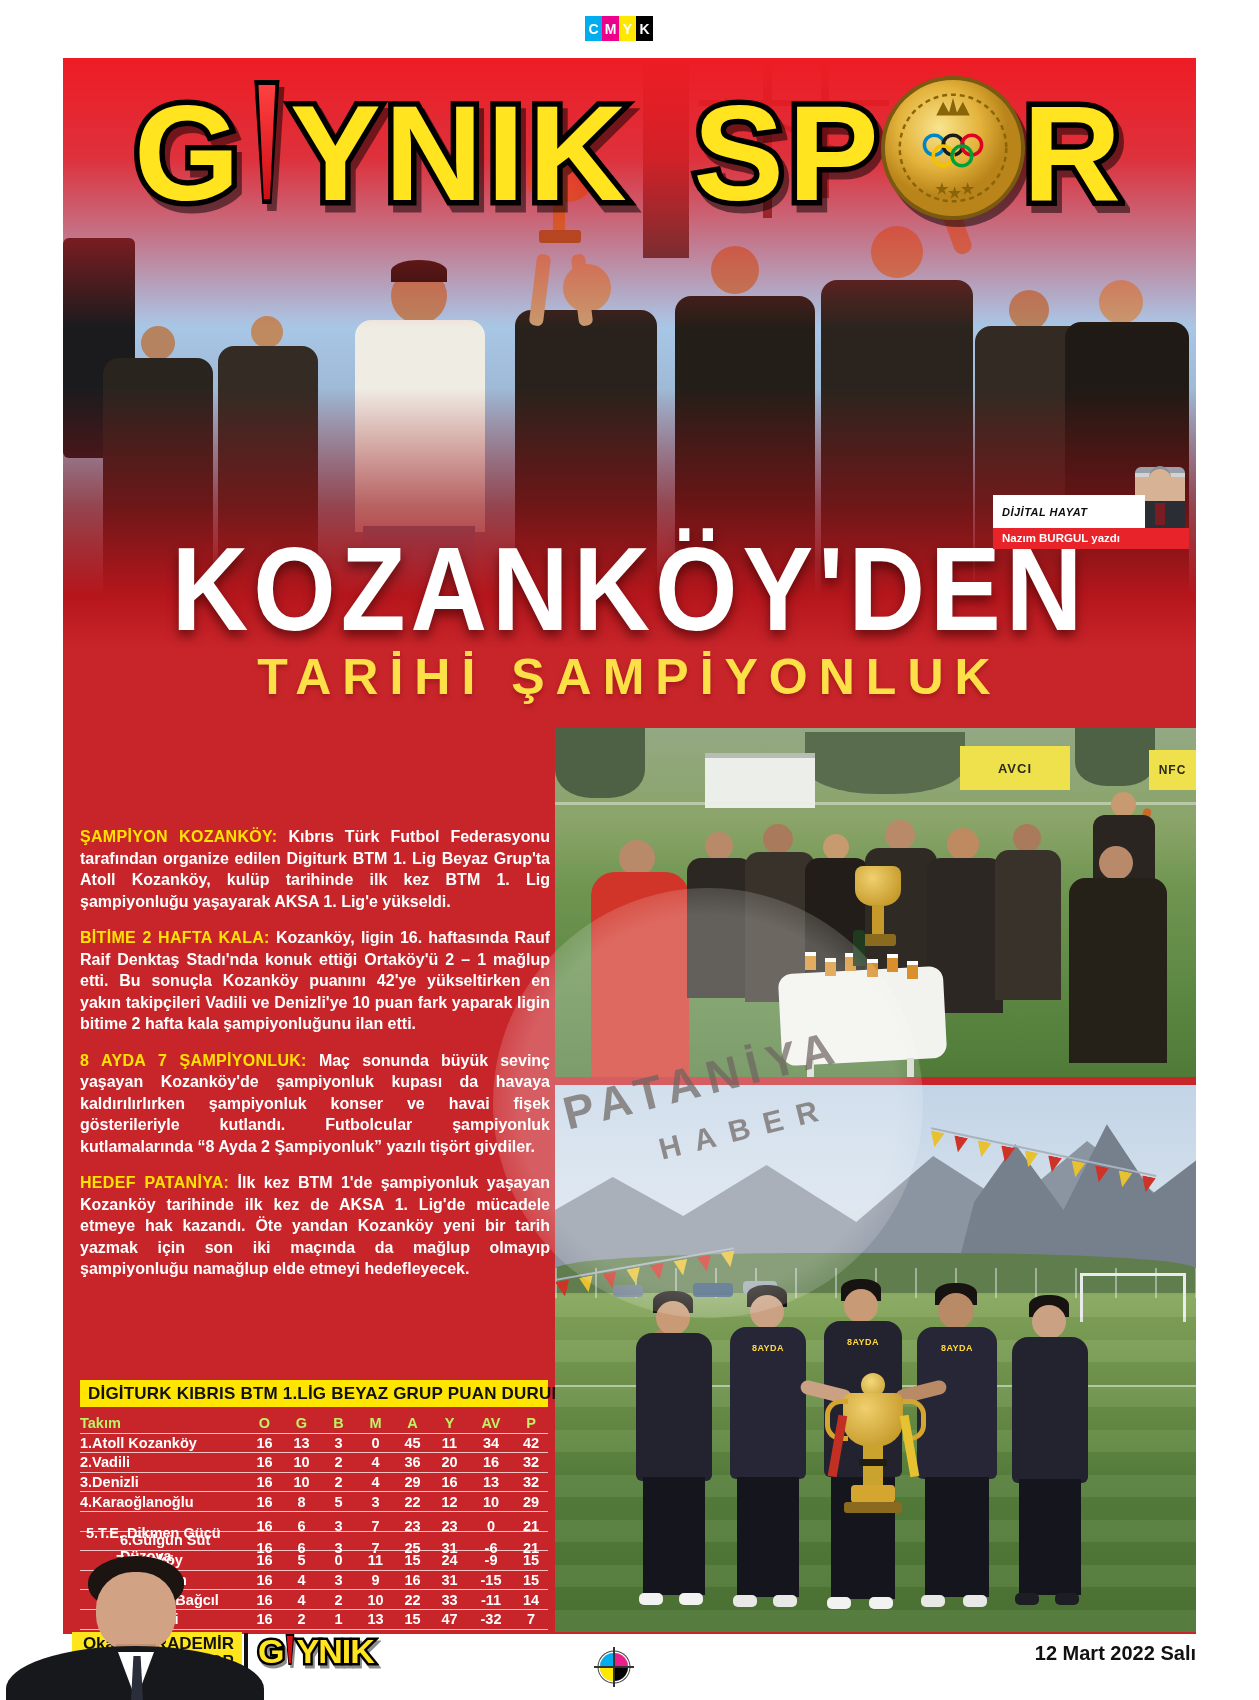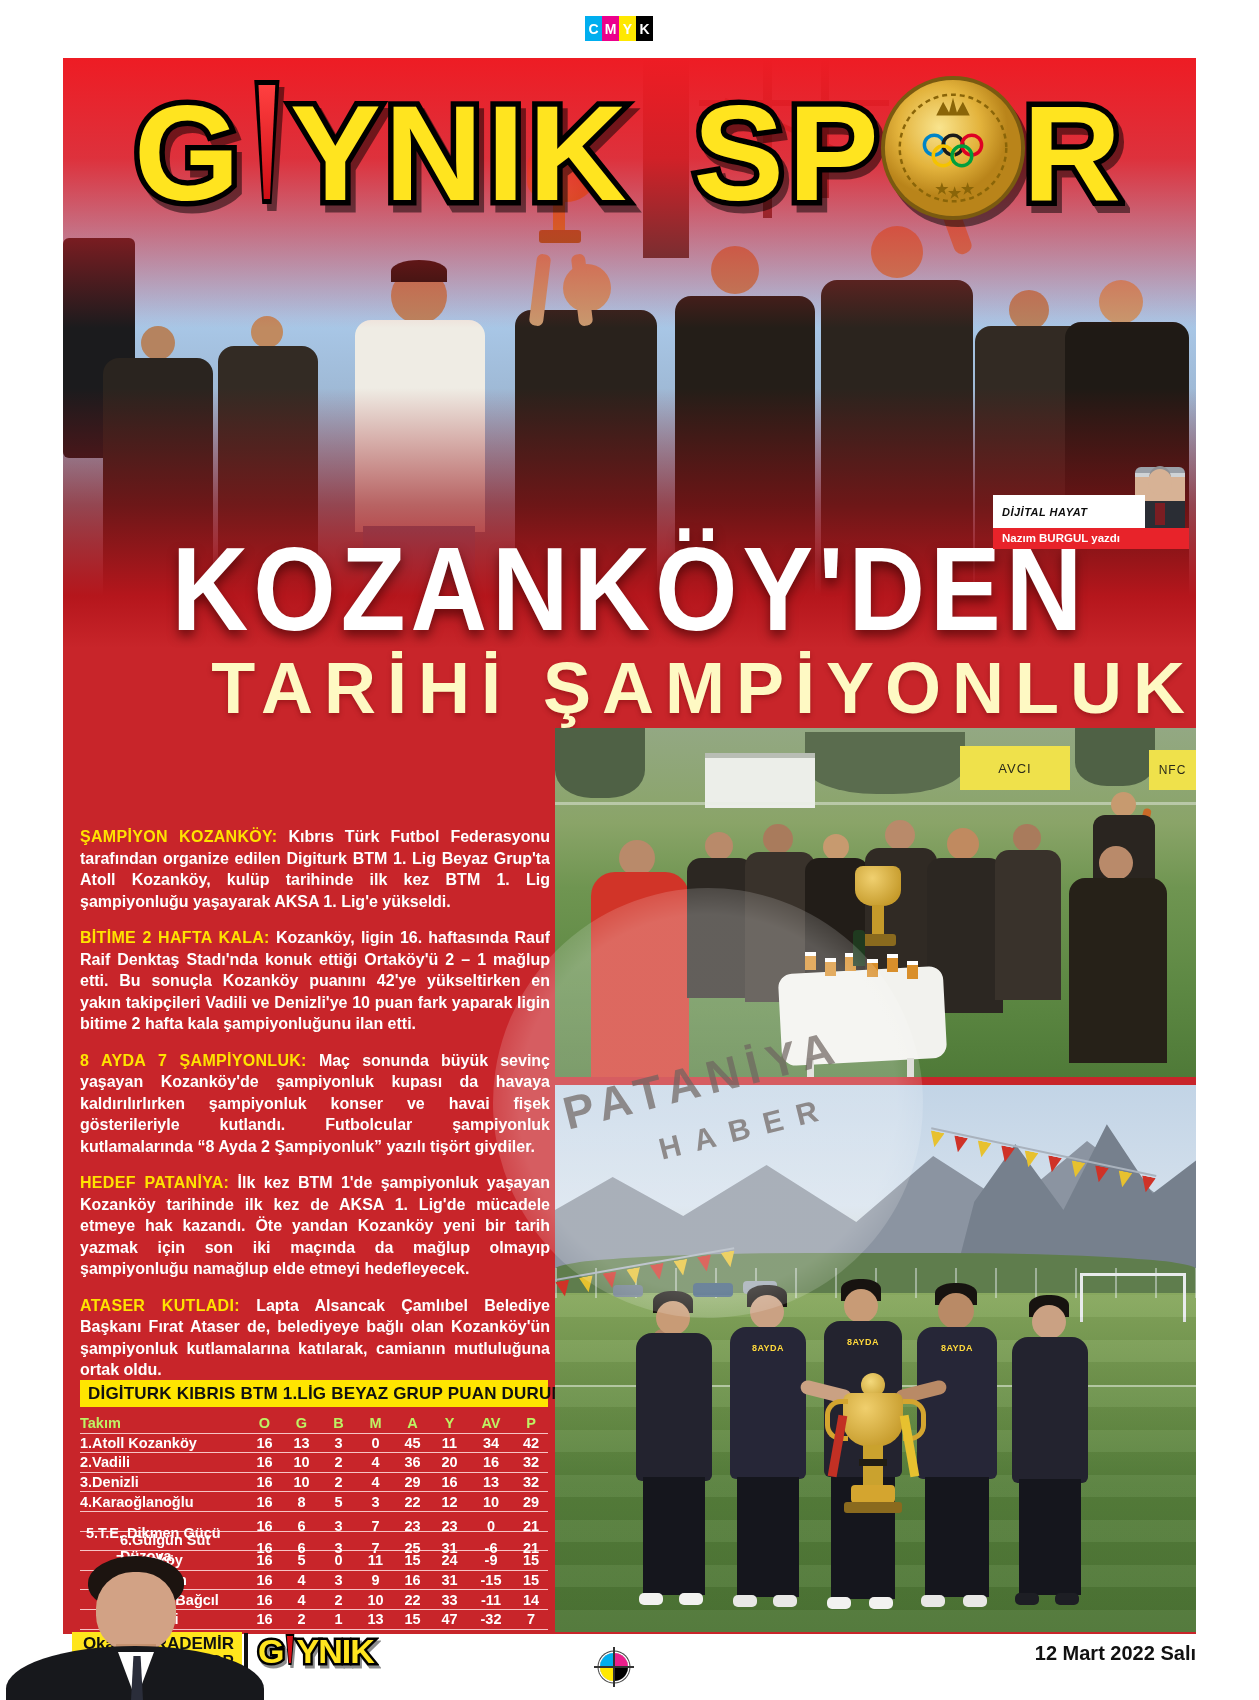--- a/index.html
+++ b/index.html
@@ -48,22 +48,22 @@
   .badge-photo{position:absolute;left:142px;top:-28px;width:50px;height:61px;
         background:linear-gradient(180deg,#9aa0a8 0 6px,#cfd3d6 6px 10px,#d7b295 10px 34px,#2a2d34 34px 100%);
         border-radius:6px 6px 0 0;}
   .badge-photo::before{content:"";position:absolute;left:13px;top:2px;width:24px;height:26px;
         background:#d7b295;border-radius:50%;box-shadow:0 -4px 0 -1px #8f8f92;}
   .badge-photo::after{content:"";position:absolute;left:20px;top:36px;width:10px;height:22px;background:#7a1d22;}
 
   .headline1{left:0;top:478px;width:100%;text-align:center;color:#fff;font-weight:800;
         font-size:106px;letter-spacing:5px;line-height:1;transform:scale(1,1.12);
         text-shadow:0 5px 10px rgba(50,0,0,.6);z-index:3;}
-  .headline2{left:0;top:594px;width:100%;text-align:right;color:#fef9c3;font-weight:800;
-        font-size:72px;letter-spacing:11px;line-height:1;text-shadow:0 3px 5px rgba(90,0,0,.35);}
+  .headline2{left:0;top:594px;width:100%;text-align:center;color:#fde047;font-weight:800;
+        font-size:50px;letter-spacing:11px;line-height:1;text-shadow:0 3px 5px rgba(90,0,0,.35);}
 
   
   .articles{left:17px;top:768px;width:470px;height:578px;overflow:hidden;color:#fff;
         font-size:16px;line-height:21.5px;font-weight:bold;text-align:justify;}
   .articles p{margin:0 0 15px 0;}
   .lead{color:#ffe300;font-weight:800;letter-spacing:.3px;}
 
   
   .standings{left:17px;top:1322px;width:468px;}
   .st-title{background:#ffe500;color:#101010;font-weight:800;font-size:17px;
@@ -79,21 +79,21 @@
   .st-row:nth-child(8) .name{padding-left:36px;}
   .st-row:nth-child(9) .name{padding-left:28px;}
   .st-row:nth-child(10) .name{padding-left:18px;}
   .st-row:nth-child(11) .name{padding-left:26px;}
 
   
   .photo2{left:492px;top:670px;width:641px;height:349px;overflow:hidden;
         background:linear-gradient(180deg,#93a883 0,#8aa468 95px,#6f9551 160px,#5d8843 260px,#4f7a38 349px);}
   .photo3{left:492px;top:1027px;width:641px;height:547px;overflow:hidden;
         background:linear-gradient(180deg,#c2d4e6 0,#d4e0ec 120px,#cfd8d5 165px,#86a75c 210px,#567f3b 400px,#4c7434 547px);}
-  .banner{background:#efe14b;color:#2a2a1a;font-weight:400;display:flex;align-items:center;
+  .banner{background:#efe14b;color:#2a2a1a;font-weight:700;display:flex;align-items:center;
         justify-content:center;letter-spacing:1px;}
   .head-c{border-radius:50%;}
   .flagrow{display:flex;gap:10px;}
   .flag{width:14px;height:16px;clip-path:polygon(0 0,100% 0,50% 100%);}
   .f-r{background:#cf3227}.f-y{background:#e7c12f}
   .shirt-txt{color:#ffd93c;font-size:9px;font-weight:800;letter-spacing:.5px;text-align:center;width:100%;}
 
   
   .watermark{left:430px;top:830px;width:430px;height:430px;border-radius:50%;
         background:radial-gradient(circle,rgba(255,255,255,.26) 0 62%,rgba(255,255,255,.14) 72%,rgba(255,255,255,0) 73%);
@@ -213,21 +213,20 @@
       <div class="ab headline1">KOZANKÖY'DEN</div>
     </div>
 
     <div class="ab headline2">TARİHİ ŞAMPİYONLUK</div>
 
     <div class="ab articles">
       <p><span class="lead">ŞAMPİYON KOZANKÖY:</span> <span>Kıbrıs Türk Futbol Federasyonu tarafından organize edilen Digiturk BTM 1. Lig Beyaz Grup'ta Atoll Kozanköy, kulüp tarihinde ilk kez BTM 1. Lig şampiyonluğu yaşayarak AKSA 1. Lig'e yükseldi.</span></p>
       <p><span class="lead">BİTİME 2 HAFTA KALA:</span> <span>Kozanköy, ligin 16. haftasında Rauf Raif Denktaş Stadı'nda konuk ettiği Ortaköy'ü 2 – 1 mağlup etti. Bu sonuçla Kozanköy puanını 42'ye yükseltirken en yakın takipçileri Vadili ve Denizli'ye 10 puan fark yaparak ligin bitime 2 hafta kala şampiyonluğunu ilan etti.</span></p>
       <p><span class="lead">8 AYDA 7 ŞAMPİYONLUK:</span> <span>Maç sonunda büyük sevinç yaşayan Kozanköy'de şampiyonluk kupası da havaya kaldırılırlırken şampiyonluk konser ve havai fişek gösterileriyle kutlandı. Futbolcular şampiyonluk kutlamalarında “8 Ayda 2 Şampiyonluk” yazılı tişört giydiler.</span></p>
       <p><span class="lead">HEDEF PATANİYA:</span> <span>İlk kez BTM 1'de şampiyonluk yaşayan Kozanköy tarihinde ilk kez de AKSA 1. Lig'de mücadele etmeye hak kazandı. Öte yandan Kozanköy yeni bir tarih yazmak için son iki maçında da mağlup olmayıp şampiyonluğu namağlup elde etmeyi hedefleyecek.</span></p>
-      <p><span class="lead">ATASER KUTLADI:</span> <span>Lapta Alsancak Çamlıbel Belediye Başkanı Fırat Ataser de, belediyeye bağlı olan Kozanköy'ün şampiyonluk kutlamalarına katılarak, camianın mutluluğuna ortak oldu.</span></p>
     </div>
 
     <div class="ab standings">
       <div class="st-title">DİGİTURK KIBRIS BTM 1.LİG BEYAZ GRUP PUAN DURUMU</div>
       <div class="st-table">
         <div class="st-row st-head">
           <span class="name">Takım</span>
             <span class="num">O</span>
             <span class="num">G</span>
             <span class="num">B</span>

